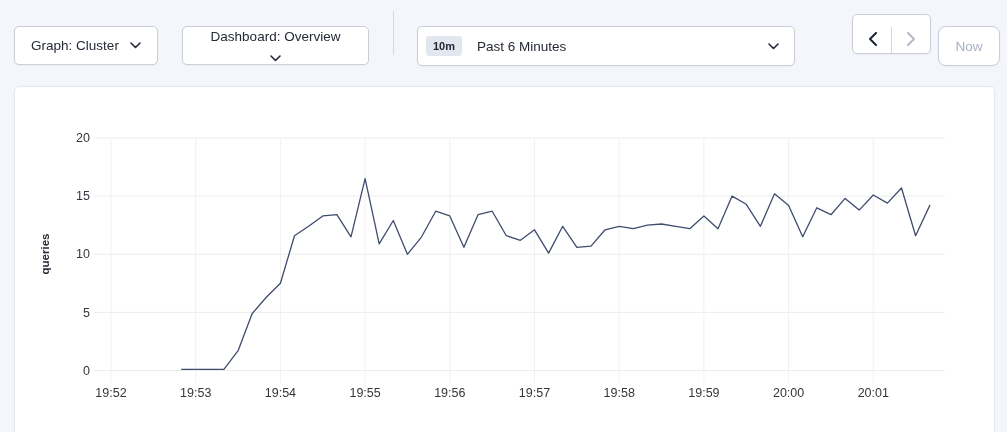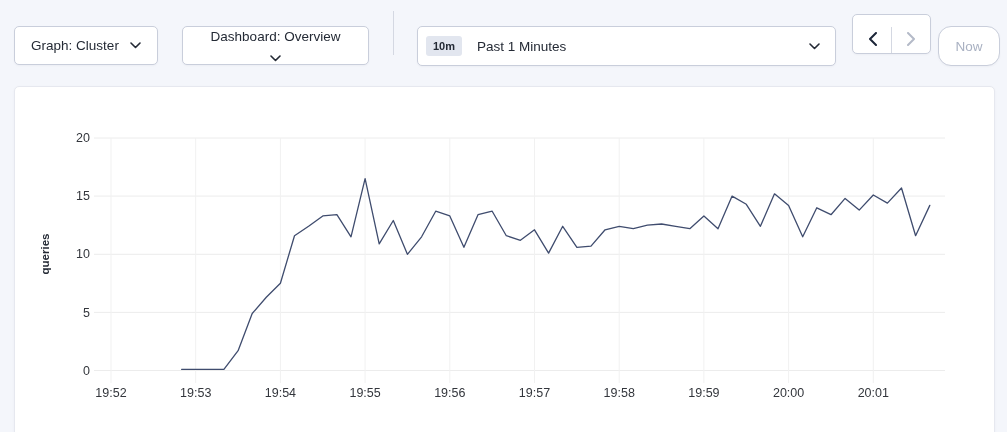--- a/index.html
+++ b/index.html
@@ -23,21 +23,21 @@
   #graph-dd { left: 14px; width: 144px; }
   #dash-dd  { left: 182px; width: 187px; flex-direction: column; }
   .caret svg { display: block; }
 
   .toolbar-divider {
     position: absolute; left: 393px; top: 11px; width: 1px; height: 44px;
     background: #d4d8e2;
   }
 
   .time-selector {
-    position: absolute; left: 417px; top: 14px; width: 419px; height: 40px;
+    position: absolute; left: 417px; top: 14px; width: 378px; height: 40px;
     background: #fff; border: 1px solid #c9cedb; border-radius: 5px;
     display: flex; align-items: center;
     padding: 0 15px 0 8px;
     font-size: 13.5px; color: #242a35;
     box-shadow: 0 1px 2px rgba(40,50,80,0.04);
     text-align: center;
   }
   .time-badge {
     background: #e2e6ef; color: #242a35;
     font-size: 11px; font-weight: 700;
@@ -52,21 +52,21 @@
     box-shadow: 0 1px 2px rgba(40,50,80,0.04);
   }
   .arrow-group button {
     flex: 1; background: transparent; border: none;
     display: flex; align-items: center; justify-content: center;
   }
   .arrow-group button:first-child { border-right: 1px solid #d4d8e2; }
 
   .now-btn {
     position: absolute; left: 938px; top: 14px; width: 62px; height: 40px;
-    background: #fff; border: 1px solid #c9cedb; border-radius: 13px;
+    background: #fff; border: 1px solid #c9cedb; border-radius: 8px;
     font-size: 13.5px; color: #a9b1c2;
     box-shadow: 0 1px 2px rgba(40,50,80,0.04);
   }
 
   
   .card {
     position: absolute; left: 14px; top: 86px; width: 981px; height: 358px;
     background: #fff; border: 1px solid #e6e8ef; border-radius: 5px;
     box-shadow: 0 1px 3px rgba(40,50,80,0.04);
   }
@@ -103,21 +103,21 @@
       <svg width="11" height="7" viewBox="0 0 11 7">
           <path d="M1 1l4.5 4.5L10 1" stroke="#242a35" stroke-width="1.6" fill="none" stroke-linecap="round" stroke-linejoin="round"></path>
         </svg>
     </span>
   </button>
 
   <div class="toolbar-divider"></div>
 
   <button class="time-selector">
     <span class="time-badge">10m</span>
-    <span>Past 1 Minutes</span>
+    <span>Past 6 Minutes</span>
     <span class="caret">
       <svg width="11" height="7" viewBox="0 0 11 7">
           <path d="M1 1l4.5 4.5L10 1" stroke="#242a35" stroke-width="1.6" fill="none" stroke-linecap="round" stroke-linejoin="round"></path>
         </svg>
     </span>
   </button>
 
   <div class="arrow-group">
     <button aria-label="previous time range">
       <span>

